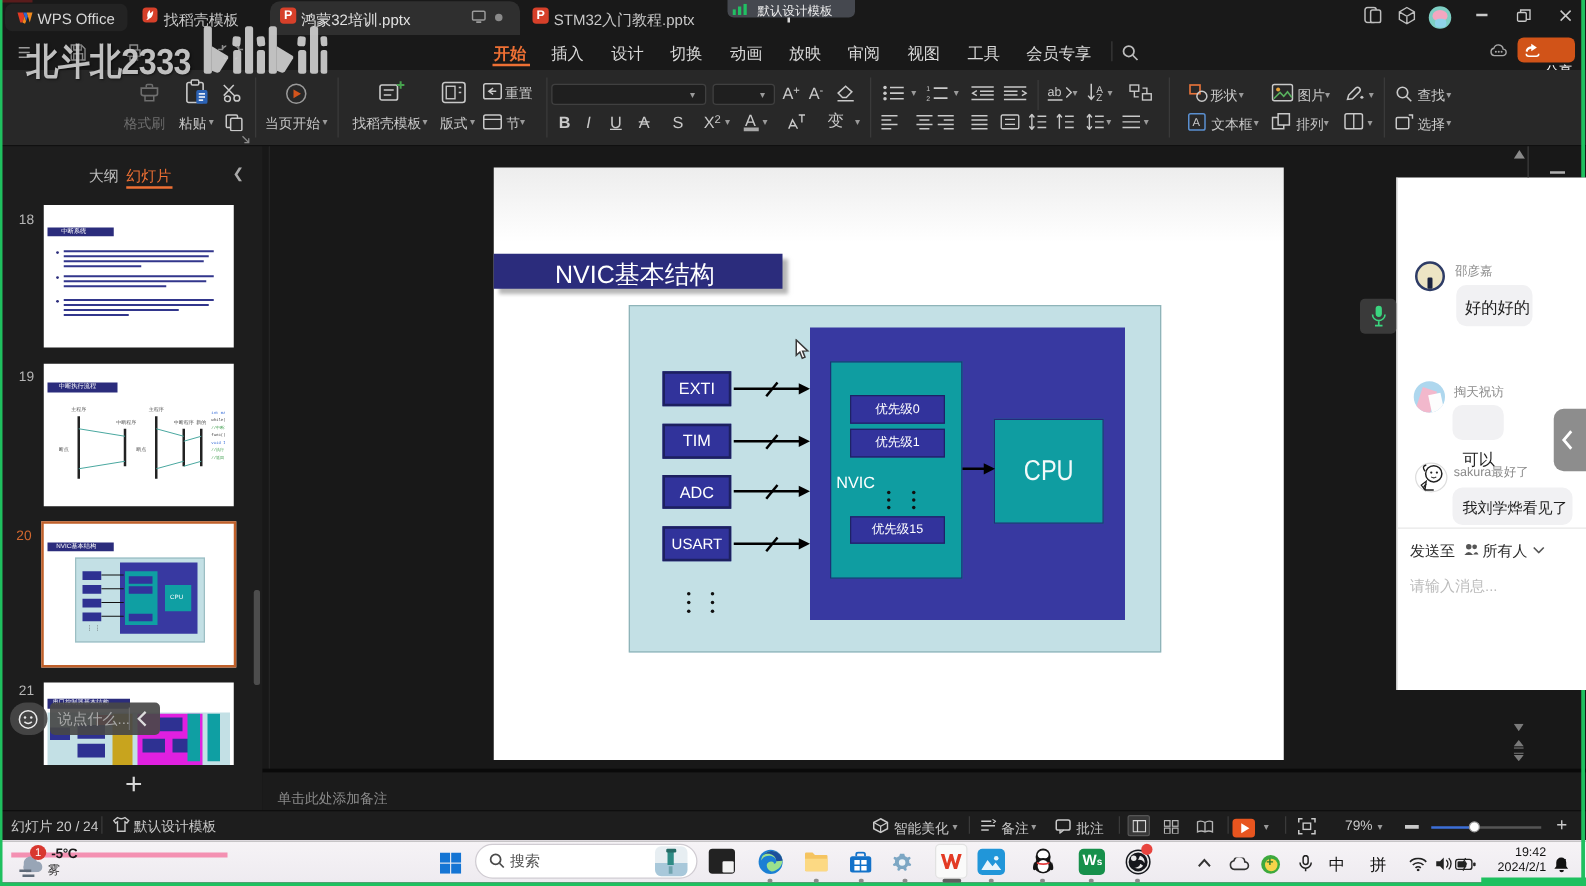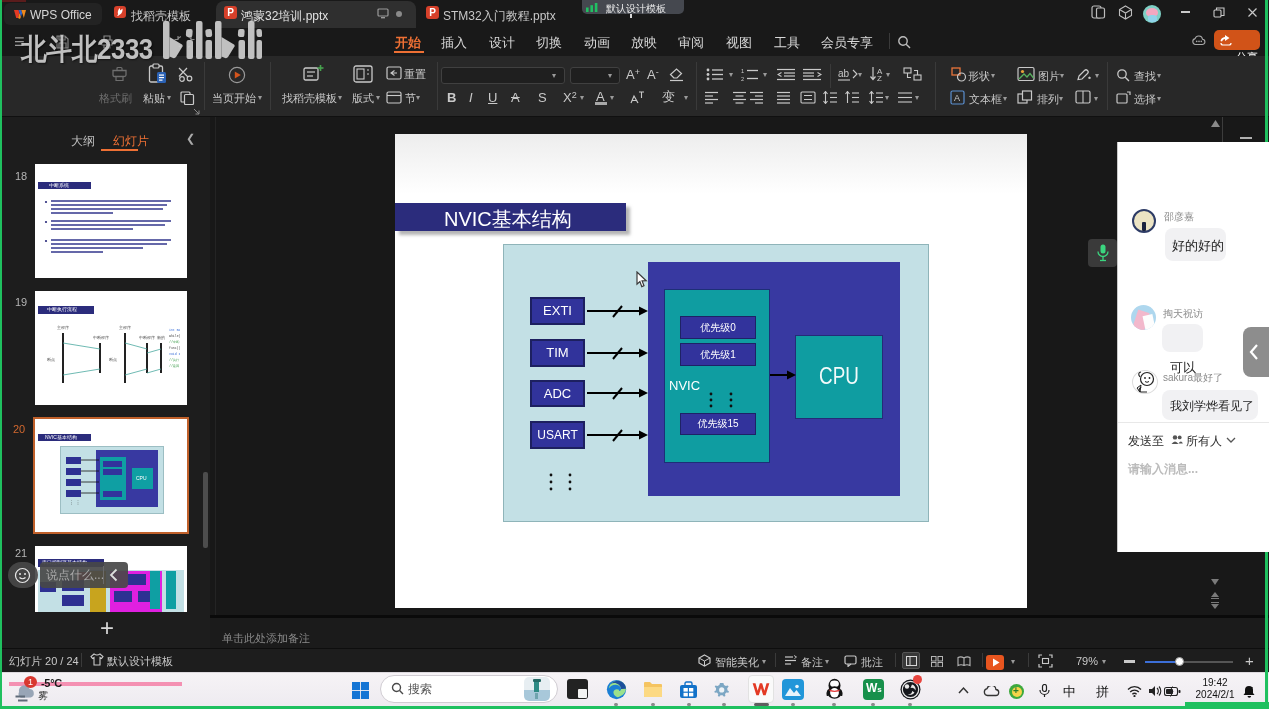--- a/index.html
+++ b/index.html
@@ -370,21 +370,21 @@
 <div class="car" style="left:1157px;top:94px;">▾</div>
 <svg class="abs" style="left:193px;top:108px;" width="8" height="8" viewBox="0 0 8 8">
     <path d="M1 1 L6 6 M6 2.5 L6 6 L2.5 6" fill="none" stroke="#8a8a8a" stroke-width="1"></path>
   </svg>
 
 <div class="abs" style="left:210px;top:117px;width:1059px;height:498px;background:#181818;"></div>
 <div class="abs" style="left:215px;top:117px;width:1px;height:498px;background:#242424;"></div>
 
 <div class="abs" id="leftpanel" style="left:0;top:117px;width:210px;height:531px;background:#1d1d1d;"></div>
 <div class="abs" style="left:71px;top:133px;font-size:12px;color:#bdbdbd;">大纲</div>
-<div class="abs" style="left:101px;top:133px;font-size:12px;color:#ee7034;margin-left:12px;">幻灯片</div>
+<div class="abs" style="left:101px;top:133px;font-size:12px;color:#ee7034;">幻灯片</div>
 <div class="abs" style="left:101px;top:149px;width:37px;height:2px;background:#ee7034;"></div>
 <div class="abs" style="left:186px;top:132px;font-size:11px;color:#aaa;">❮</div>
 
 <div class="abs" style="left:15px;top:170px;font-size:11px;color:#b5b5b5;">18</div>
 <div class="abs" style="left:35px;top:164px;width:152px;height:114px;background:#fff;">
  <div class="abs" style="left:3px;top:18px;width:53px;height:7px;background:#2b2c7c;"></div>
  <div class="abs" style="left:14px;top:19px;width:30px;height:4px;font-size:5px;color:#fff;line-height:4px;">中断系统</div>
  <svg class="abs" style="left:8px;top:32px;" width="138" height="70">
   <g fill="#2b2c7c">
         <circle cx="3" cy="6" r="1.1"></circle>
@@ -715,21 +715,21 @@
 <svg class="abs" style="left:1148px;top:685px;" width="14" height="12" viewBox="0 0 14 12">
     <path d="M1 4 L4 4 L7 1 L7 11 L4 8 L1 8 Z" fill="#222"></path>
     <path d="M9 3 a4 4 0 0 1 0 6 M11 1.5 a6.5 6.5 0 0 1 0 9" fill="none" stroke="#222" stroke-width="1.1"></path>
   </svg>
 <svg class="abs" style="left:1164px;top:686px;" width="17" height="11" viewBox="0 0 17 11">
     <rect x="0.5" y="1.5" width="13" height="8" rx="2" fill="none" stroke="#222" stroke-width="1.1"></rect>
     <rect x="14.5" y="4" width="2" height="3" rx="0.8" fill="#222"></rect>
     <rect x="2" y="3" width="7" height="5" rx="1" fill="#222"></rect>
     <path d="M8.5 0.5 L6 5 L9 5 L6.5 10.5" fill="none" stroke="#222" stroke-width="1"></path>
   </svg>
-<div class="abs" style="left:1193px;top:677px;width:44px;height:24px;font-size:10px;color:#111;text-align:center;line-height:12px;">19:42<br>2024/2/1</div>
+<div class="abs" style="left:1193px;top:677px;width:44px;height:24px;font-size:10px;color:#111;text-align:right;line-height:12px;">19:42<br>2024/2/1</div>
 <svg class="abs" style="left:1242px;top:684px;" width="15" height="15" viewBox="0 0 15 15">
     <path d="M7 2 a4 4 0 0 1 4 4 L11 9 L12.5 11 L1.5 11 L3 9 L3 6 a4 4 0 0 1 4 -4 Z" fill="#111"></path>
     <path d="M5.5 12 a1.8 1.8 0 0 0 3.6 0 Z" fill="#111"></path>
     <text x="8" y="6" font-size="6" fill="#111" font-weight="bold" font-family="Liberation Sans">z</text>
   </svg>
 
 <div class="abs" style="left:0;top:0;width:2px;height:709px;background:#1fc05f;"></div>
 <div class="abs" style="left:1265px;top:0;width:3px;height:142px;background:#1fc05f;"></div>
 <div class="abs" style="left:1265px;top:552px;width:3px;height:157px;background:#1fc05f;"></div>
 
@@ -864,21 +864,21 @@
 <svg class="abs" style="left:1171px;top:434px;" width="12" height="11" viewBox="0 0 12 11">
     <circle cx="4" cy="3.4" r="2.2" fill="#555"></circle>
     <path d="M0.5 10 q3.5 -5 7 0 z" fill="#555"></path>
     <circle cx="8.7" cy="3.4" r="1.9" fill="#555"></circle>
     <path d="M7.5 9.6 q2.5 -4 4.4 0 z" fill="#555"></path>
   </svg>
 <div class="abs" style="left:1186px;top:433px;font-size:12px;color:#2b2b2b;">所有人</div>
 <svg class="abs" style="left:1226px;top:437px;" width="10" height="6">
     <path d="M1 1 L5 5 L9 1" fill="none" stroke="#555" stroke-width="1.3"></path>
   </svg>
-<div class="abs" style="left:1128px;top:461px;font-size:12px;color:#bcbcbc;font-weight:bold;">请输入消息...</div>
+<div class="abs" style="left:1128px;top:461px;font-size:12px;color:#bcbcbc;">请输入消息...</div>
 
 <div class="abs" style="left:1243px;top:327px;width:26px;height:50px;background:#8d8d8d;border-radius:8px 0 0 8px;"></div>
 <svg class="abs" style="left:1249px;top:344px;" width="10" height="16">
     <path d="M8 1 L2 8 L8 15" fill="none" stroke="#fff" stroke-width="2.2"></path>
   </svg>
 
 <div class="abs" style="left:1088px;top:239px;width:29px;height:28px;background:#3a3a3a;border-radius:4px;"></div>
 <svg class="abs" style="left:1097px;top:244px;" width="12" height="18" viewBox="0 0 12 18">
     <rect x="3.5" y="0.5" width="5" height="9" rx="2.5" fill="#3bd57f"></rect>
     <path d="M1 7.5 a5 5 0 0 0 10 0" fill="none" stroke="#3bd57f" stroke-width="1.3"></path>

